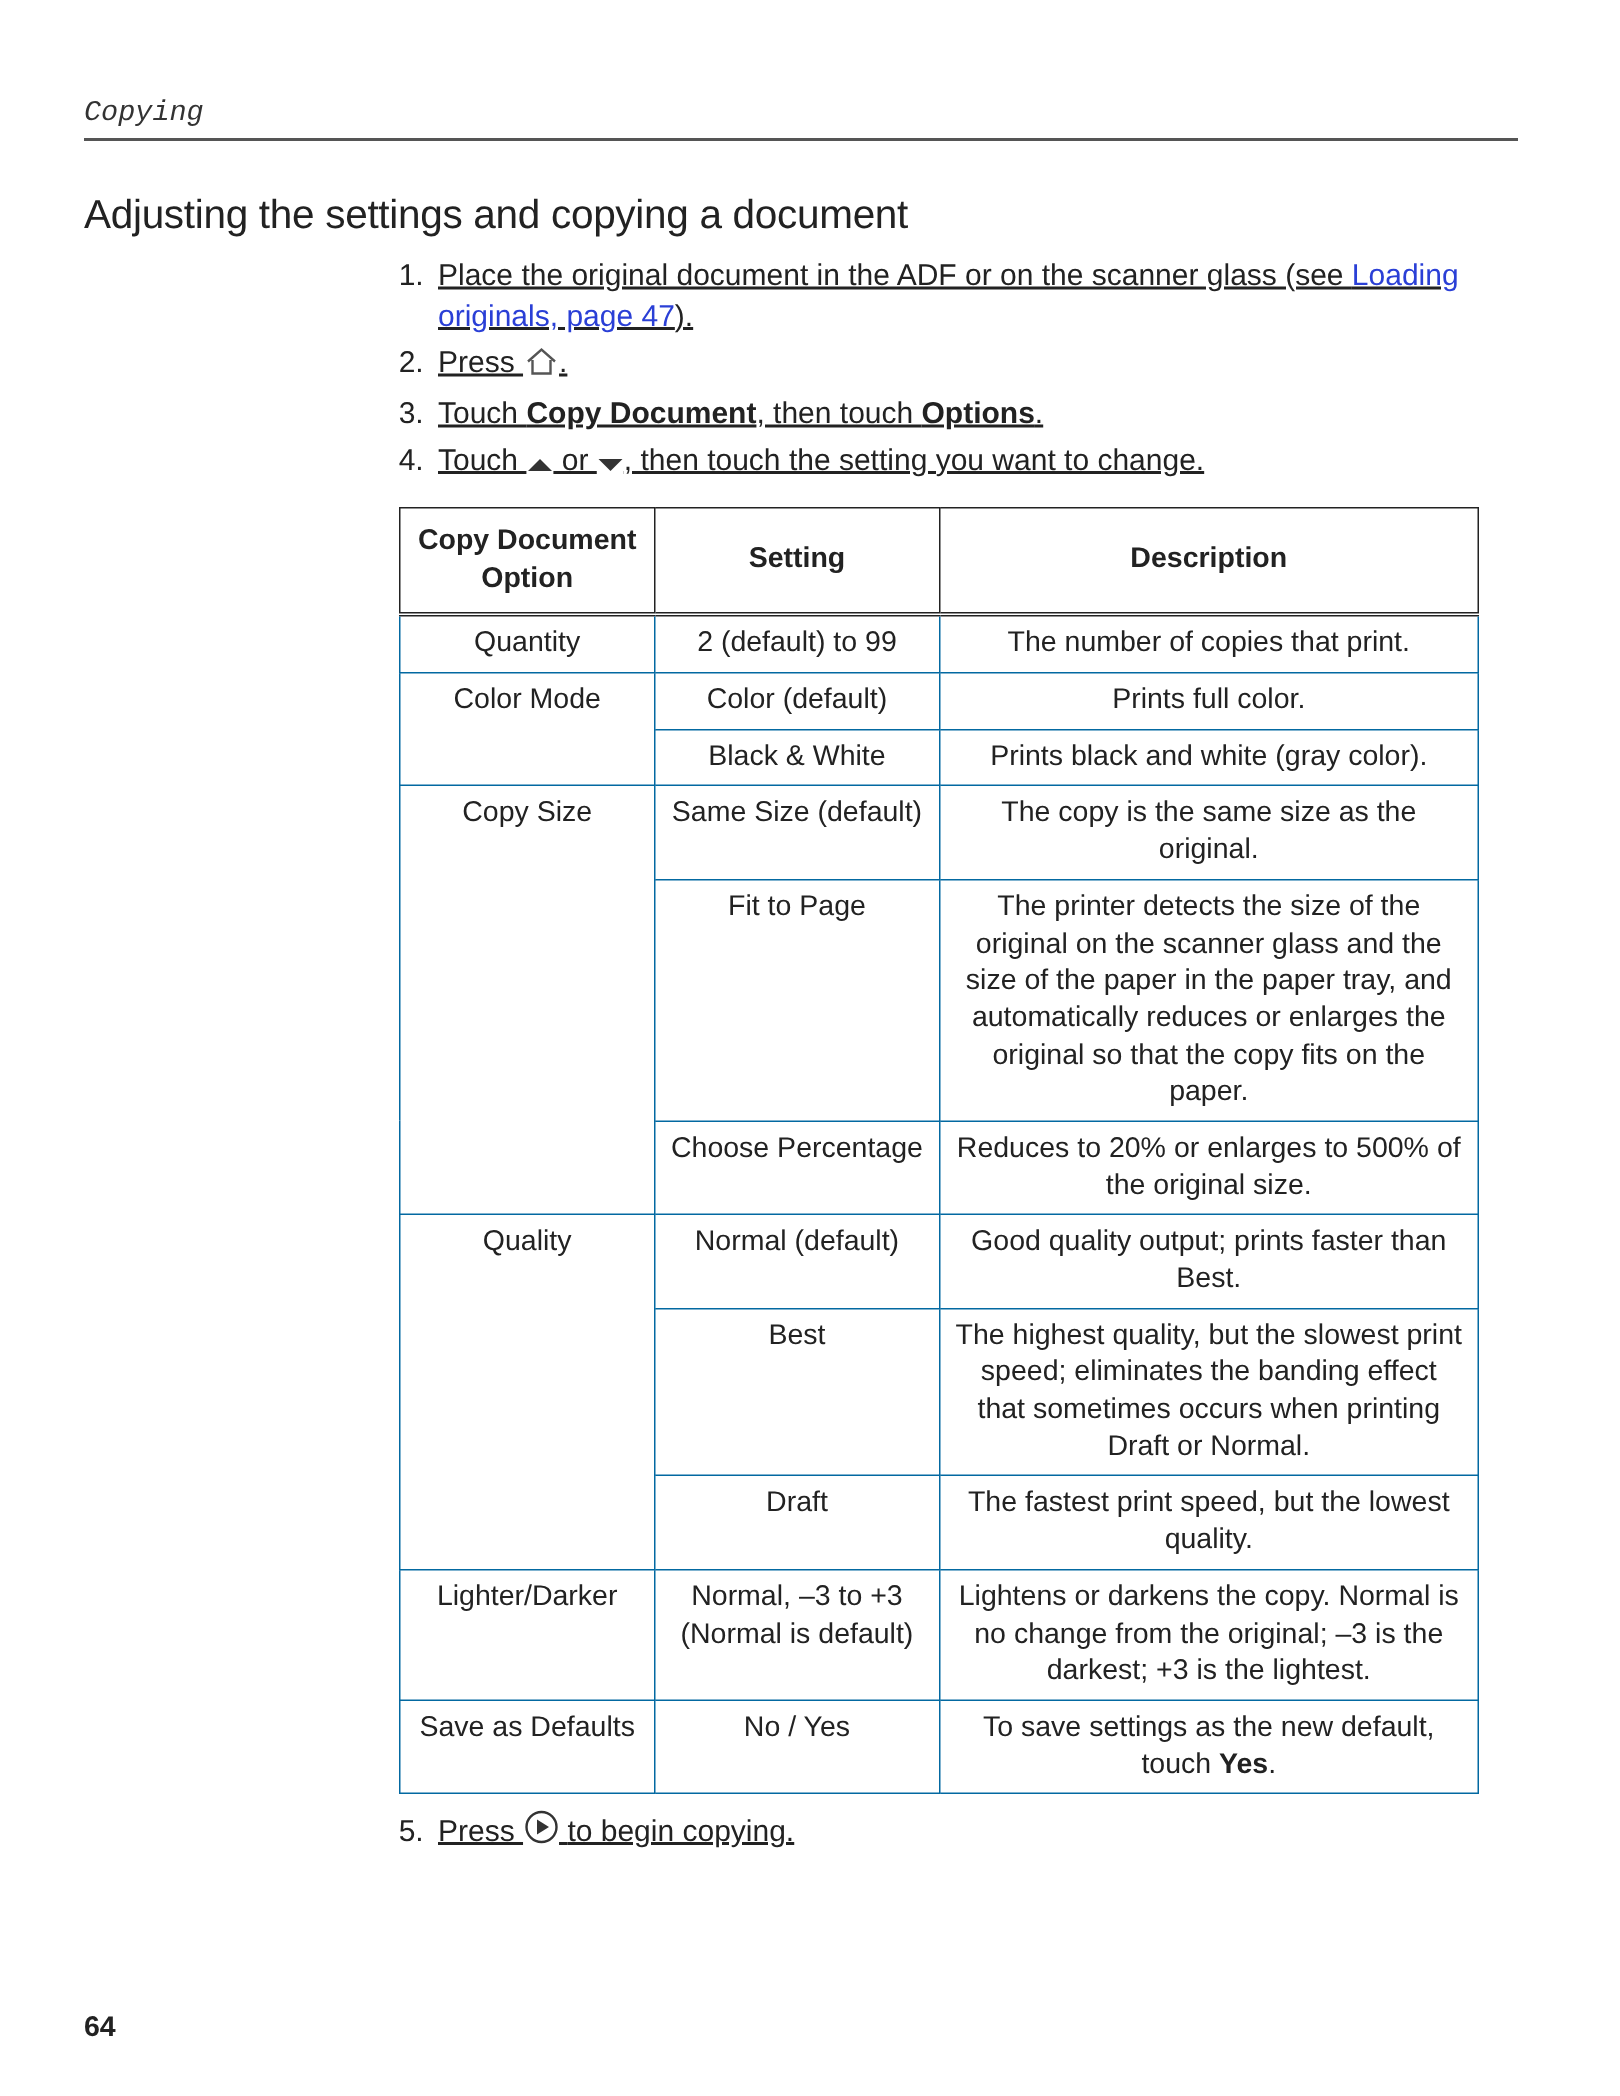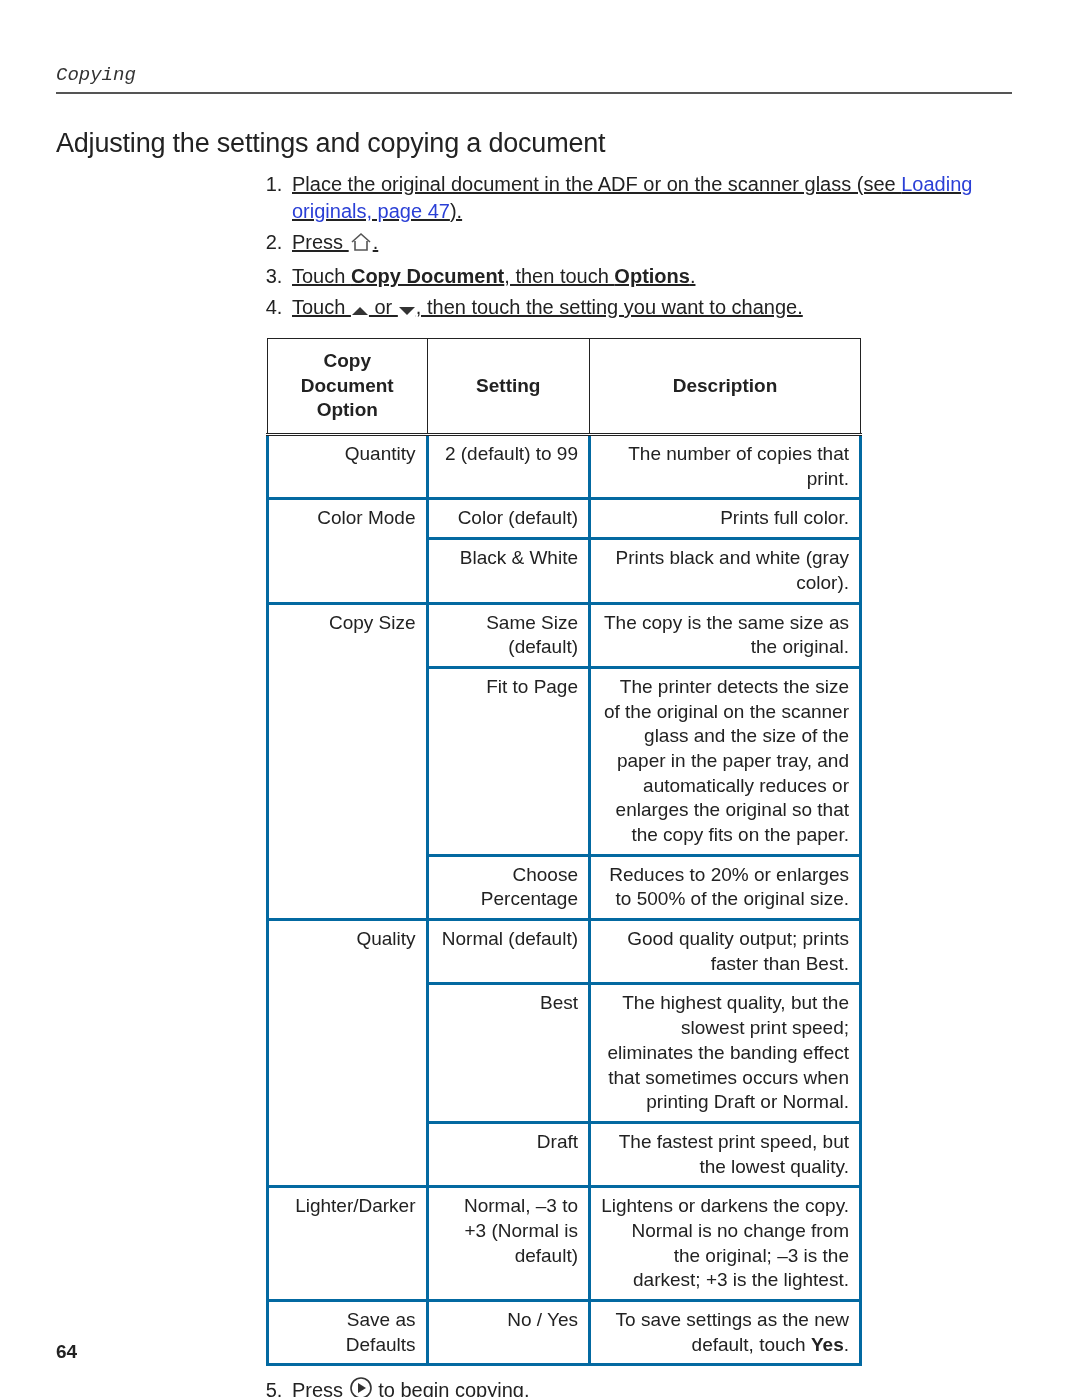--- a/index.html
+++ b/index.html
@@ -40,36 +40,36 @@
   a.link { color: #2a3fd6; text-decoration: none; }
   .b { font-weight: 700; }
   .icon-home, .icon-up, .icon-down, .icon-play {
     display: inline-block;
     vertical-align: -3px;
   }
   
   .tbl-wrap { margin: 14px 0 10px 210px; }
   table.opts {
     border-collapse: collapse;
-    width: 596px;
+    width: 720px;
     font-size: 19px;
     line-height: 1.3;
   }
   table.opts th {
     font-weight: 700;
     text-align: center;
     padding: 10px 10px;
     border: 1px solid #222;
   }
   table.opts thead tr th { border-bottom: 3px double #222; }
   table.opts td {
-    border: 3px solid #0369a1;
+    border: 1px solid #0369a1;
     padding: 6px 10px;
     vertical-align: top;
-    text-align: right;
+    text-align: center;
   }
   table.opts col.c1 { width: 170px; }
   table.opts col.c2 { width: 190px; }
   table.opts col.c3 { width: 360px; }
   
   .footer {
     position: absolute;
     left: 0; right: 0; bottom: 56px;
     width: 1080px;
     padding: 0 68px 0 56px;

